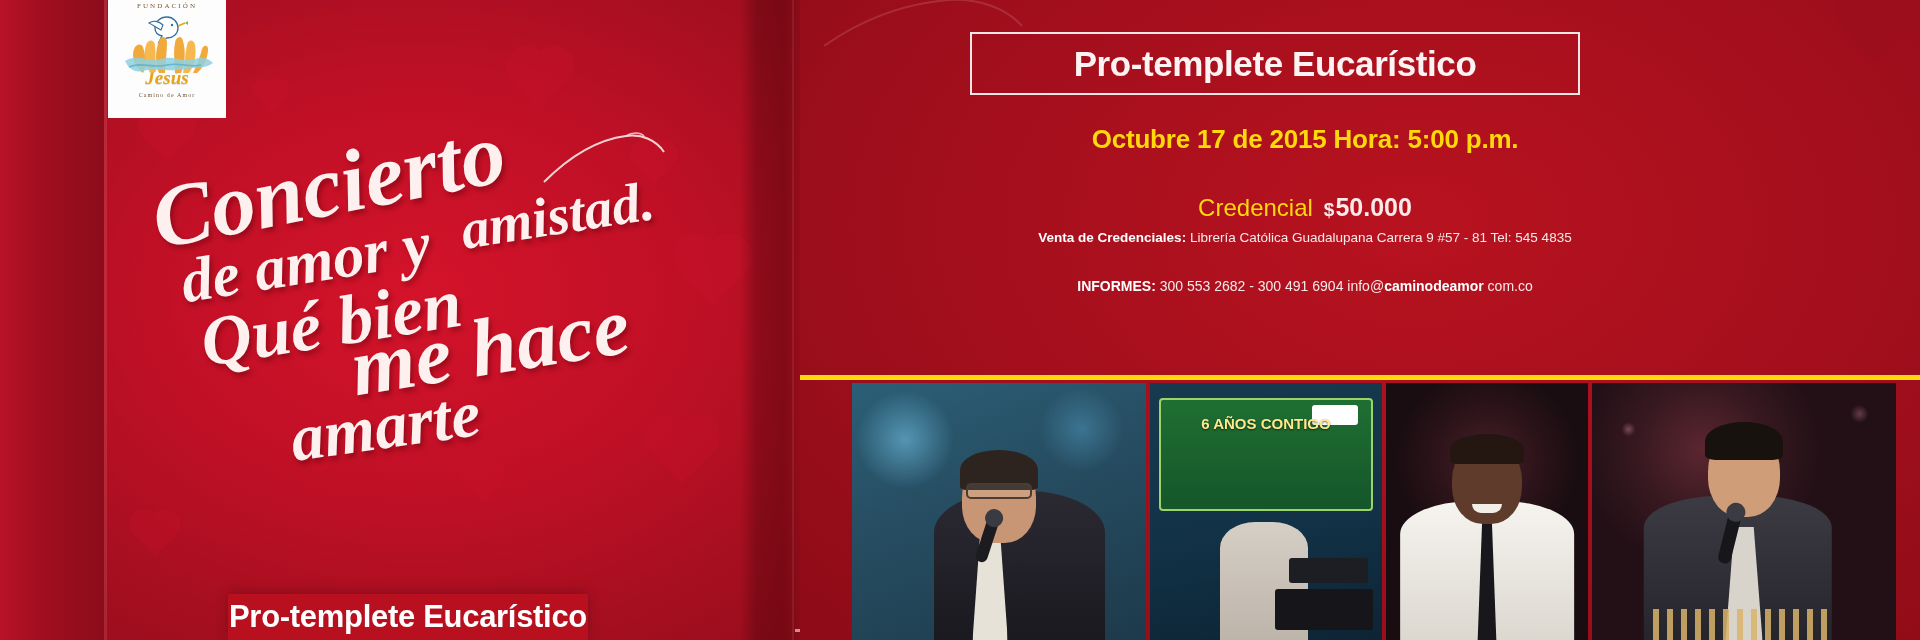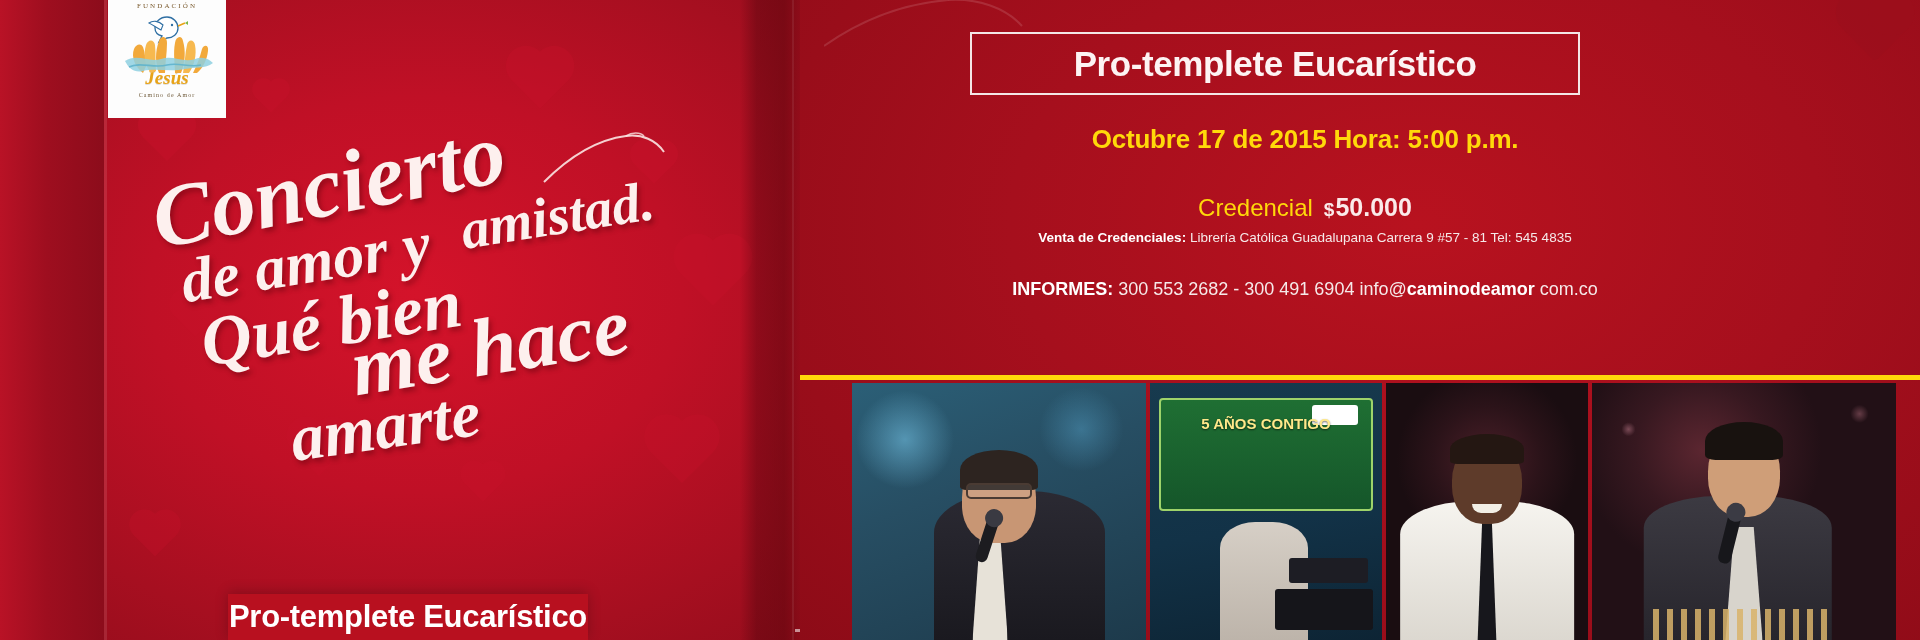--- a/index.html
+++ b/index.html
@@ -208,21 +208,21 @@
   .cred-price .cur { font-size: 19px; margin-right: 1px; }
 
   
   .fineprint {
     position: absolute; left: 0; width: 1010px;
     text-align: center; color: #f6e9e9;
     font-size: 13.5px; line-height: 1.45;
   }
   .fp-1 { top: 228px; }
   .fp-2 { top: 246px; }
-  .fp-3 { top: 276px; font-size: 18px; }
+  .fp-3 { top: 276px; font-size: 14px; }
   .fineprint b { font-weight: bold; color: #ffffff; text-align: center; }
 
   
   .credits {
     position: absolute;
     left: 30px; top: 312px;
     width: 960px;
     display: grid;
     grid-template-columns: 110px 1px 1fr;
     column-gap: 10px;
@@ -588,21 +588,21 @@
         <div class="head"></div>
         <div class="hair"></div>
         <div class="glasses"></div>
         <div class="mic"></div>
       </div>
 
       <div class="photo p2">
         <div class="bg"></div>
         <div class="banner">
           <div class="banner-logo"></div>
-          <div class="banner-txt">5 AÑOS CONTIGO</div>
+          <div class="banner-txt">6 AÑOS CONTIGO</div>
         </div>
         <div class="person"></div>
         <div class="kb2"></div>
         <div class="kb"></div>
       </div>
 
       <div class="photo p3">
         <div class="bg"></div>
         <div class="jacket"></div>
         <div class="tie"></div>

